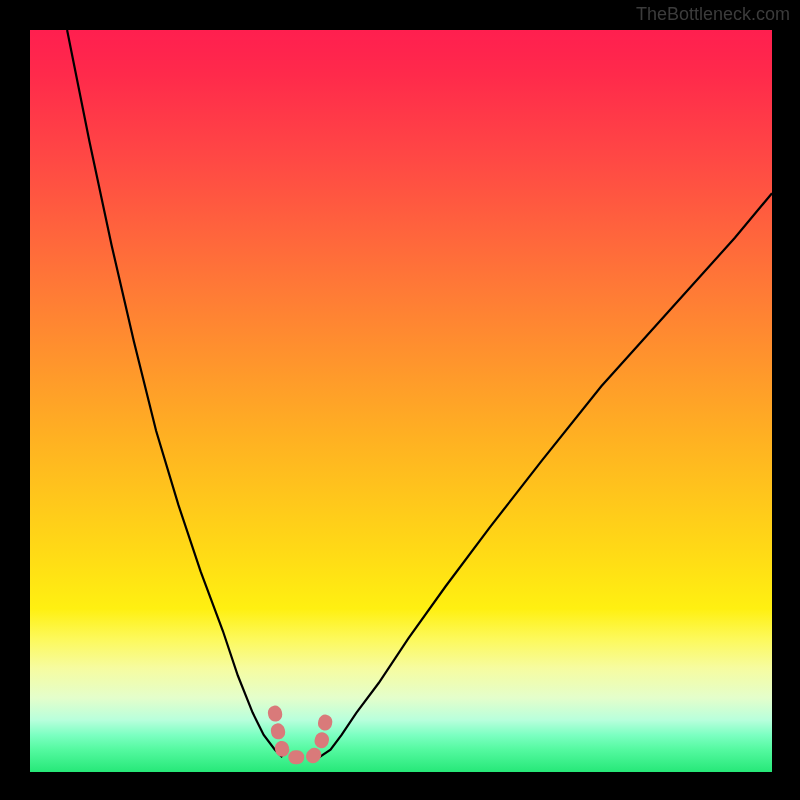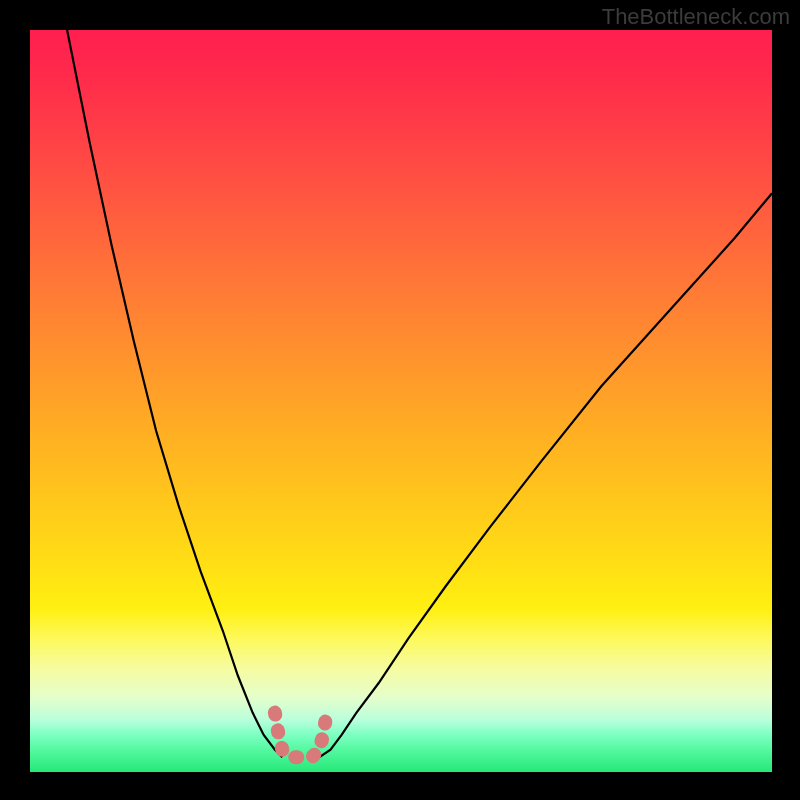--- a/index.html
+++ b/index.html
@@ -55,21 +55,21 @@
     left: 0;
     top: 0;
     width: 742px;
     height: 742px;
   }
   .watermark {
     position: absolute;
     top: 4px;
     right: 10px;
     font-family: Arial, Helvetica, sans-serif;
-    font-size: 22px;
+    font-size: 18px;
     color: #3c3c3c;
     letter-spacing: 0px;
     user-select: none;
   }
 </style>
 </head>
 <body>
 
 <div class="frame">
   <div class="plot-area">

